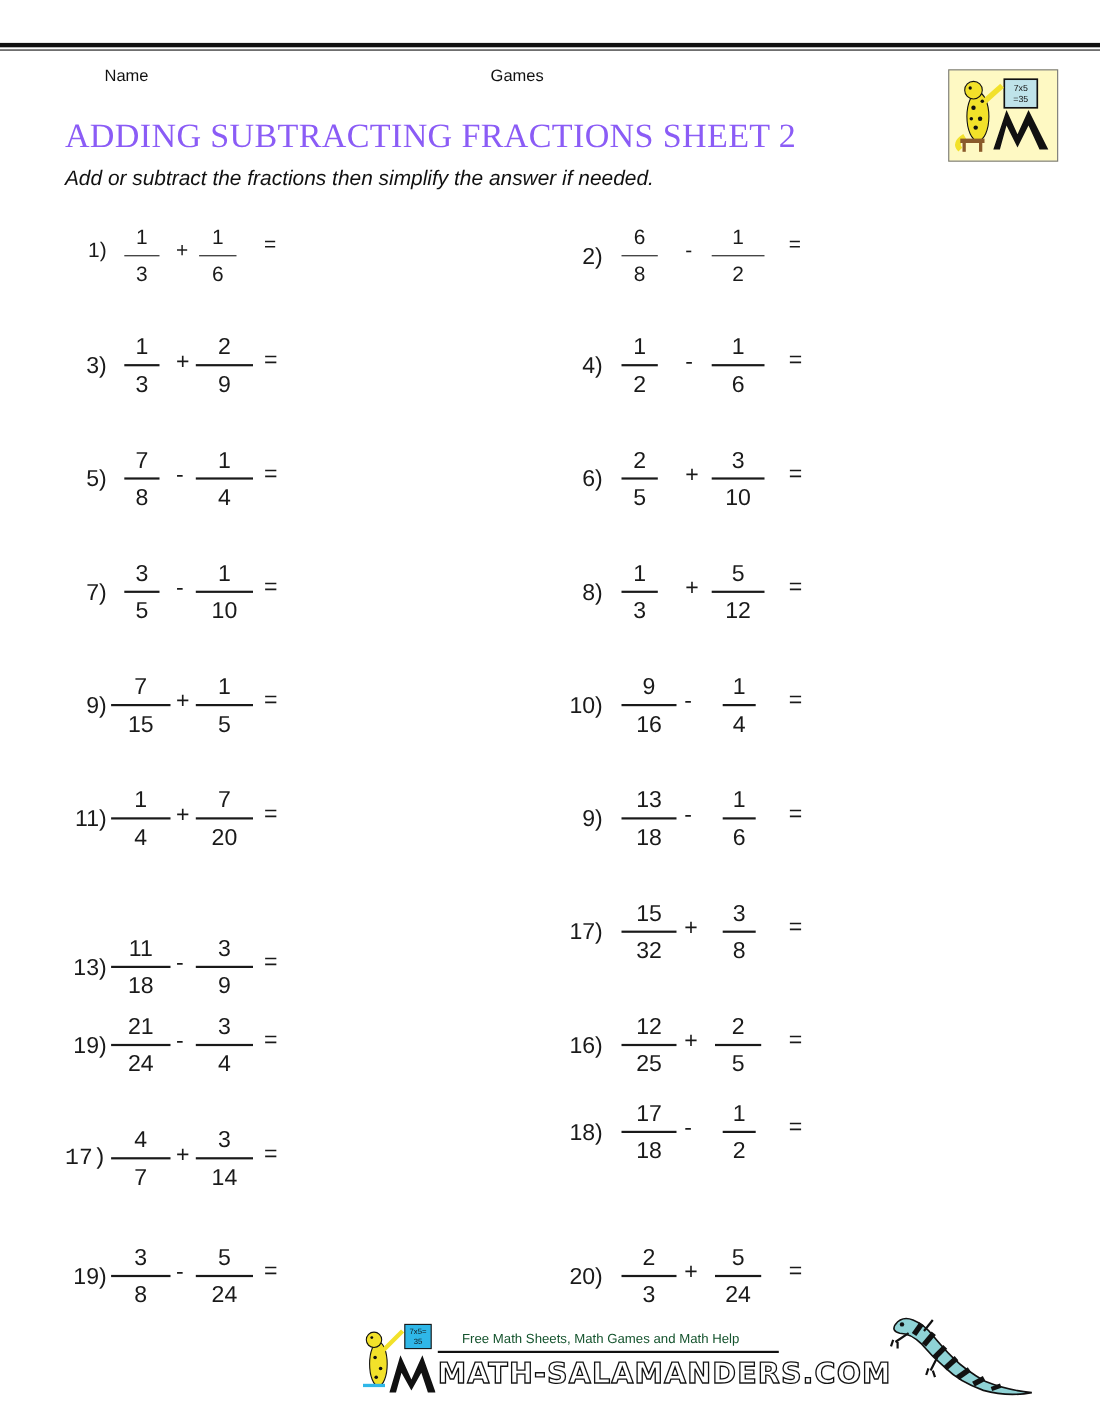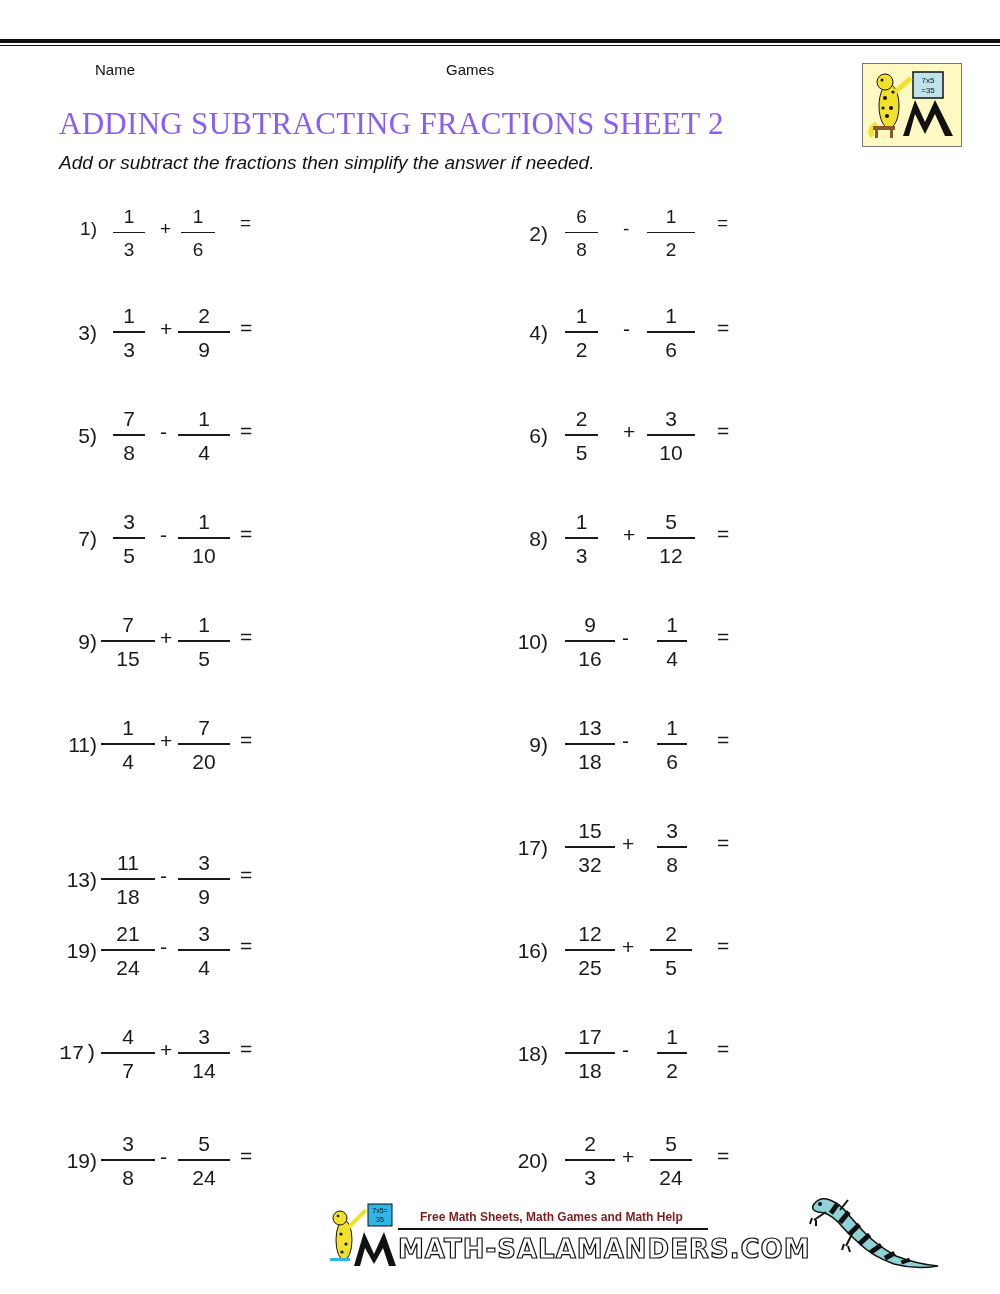--- a/index.html
+++ b/index.html
@@ -23,21 +23,21 @@
       border: 1px solid #777; box-sizing: border-box; background: #fef9c3;
     }
     .problem { position: absolute; height: 60px; font-size: 21px; color: #1a1a1a; }
     .problem .num { position: absolute; top: 18px; right: auto; white-space: nowrap; text-align: right; }
     .frac { position: absolute; top: 0; text-align: center; }
     .frac .n { display: block; height: 26px; line-height: 26px; }
     .frac .bar { display: block; height: 2px; background: #1a1a1a; margin: 2px 0; }
     .frac .d { display: block; height: 28px; line-height: 30px; }
     .op { position: absolute; top: 14px; }
     .eq { position: absolute; top: 13px; }
-    .footer-tagline { position: absolute; left: 420px; top: 1210px; font-size: 12px; font-weight: bold; color: #7f1d1d; white-space: nowrap; }
+    .footer-tagline { position: absolute; left: 420px; top: 1210px; font-size: 12px; font-weight: normal; color: #14532d; white-space: nowrap; }
     .footer-rule { position: absolute; left: 398px; top: 1228px; width: 310px; height: 2px; background: #111; }
     .footer-site {
       position: absolute; left: 398px; top: 1234px; font-size: 26px; font-weight: bold; letter-spacing: 1px;
       color: #fff; -webkit-text-stroke: 1.2px #111; white-space: nowrap; font-family: "DejaVu Sans", sans-serif;
     }
   </style>
 </head>
 <body>
 
 <div class="rule-thick"></div>
@@ -341,21 +341,21 @@
       </span>
       <span class="op" style="left: 160px;">+</span>
       <span class="frac" style="left: 178px; width: 52px;">
         <span class="n">3</span>
         <span class="bar"></span>
         <span class="d">14</span>
       </span>
       <span class="eq" style="left: 240px;">=</span>
       <span style="position: absolute; left: 264px; top: 0px; width: 150px; height: 60px;"></span>
     </div>
-    <div class="problem" style="left: 0px; top: 1024px; width: 1000px;">
+    <div class="problem" style="left: 0px; top: 1000px; width: 1000px;">
       <span class="num" style="left: 498px; width: 50px;">18)</span>
       <span class="frac" style="left: 565px; width: 50px;">
         <span class="n">17</span>
         <span class="bar"></span>
         <span class="d">18</span>
       </span>
       <span class="op" style="left: 622px;">-</span>
       <span class="frac" style="left: 657px; width: 30px;">
         <span class="n">1</span>
         <span class="bar"></span>

